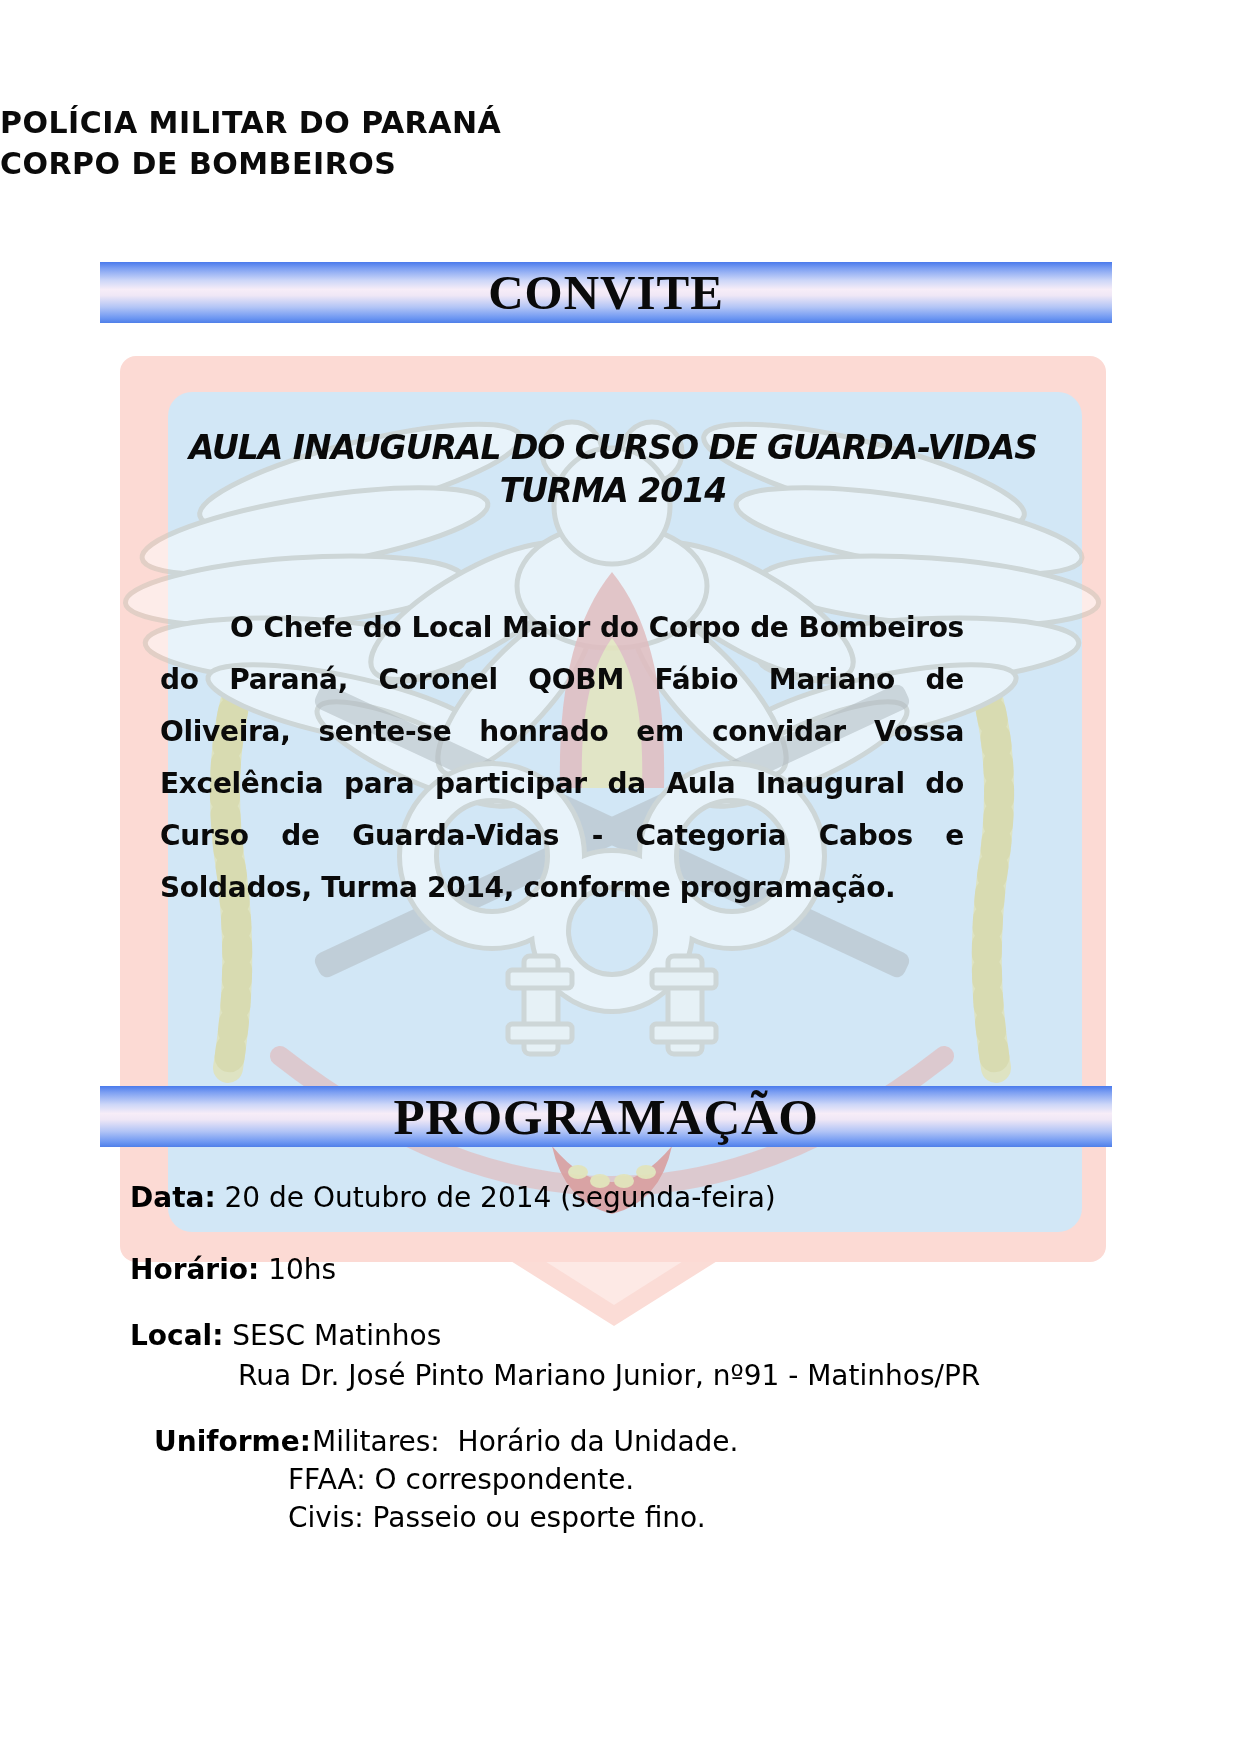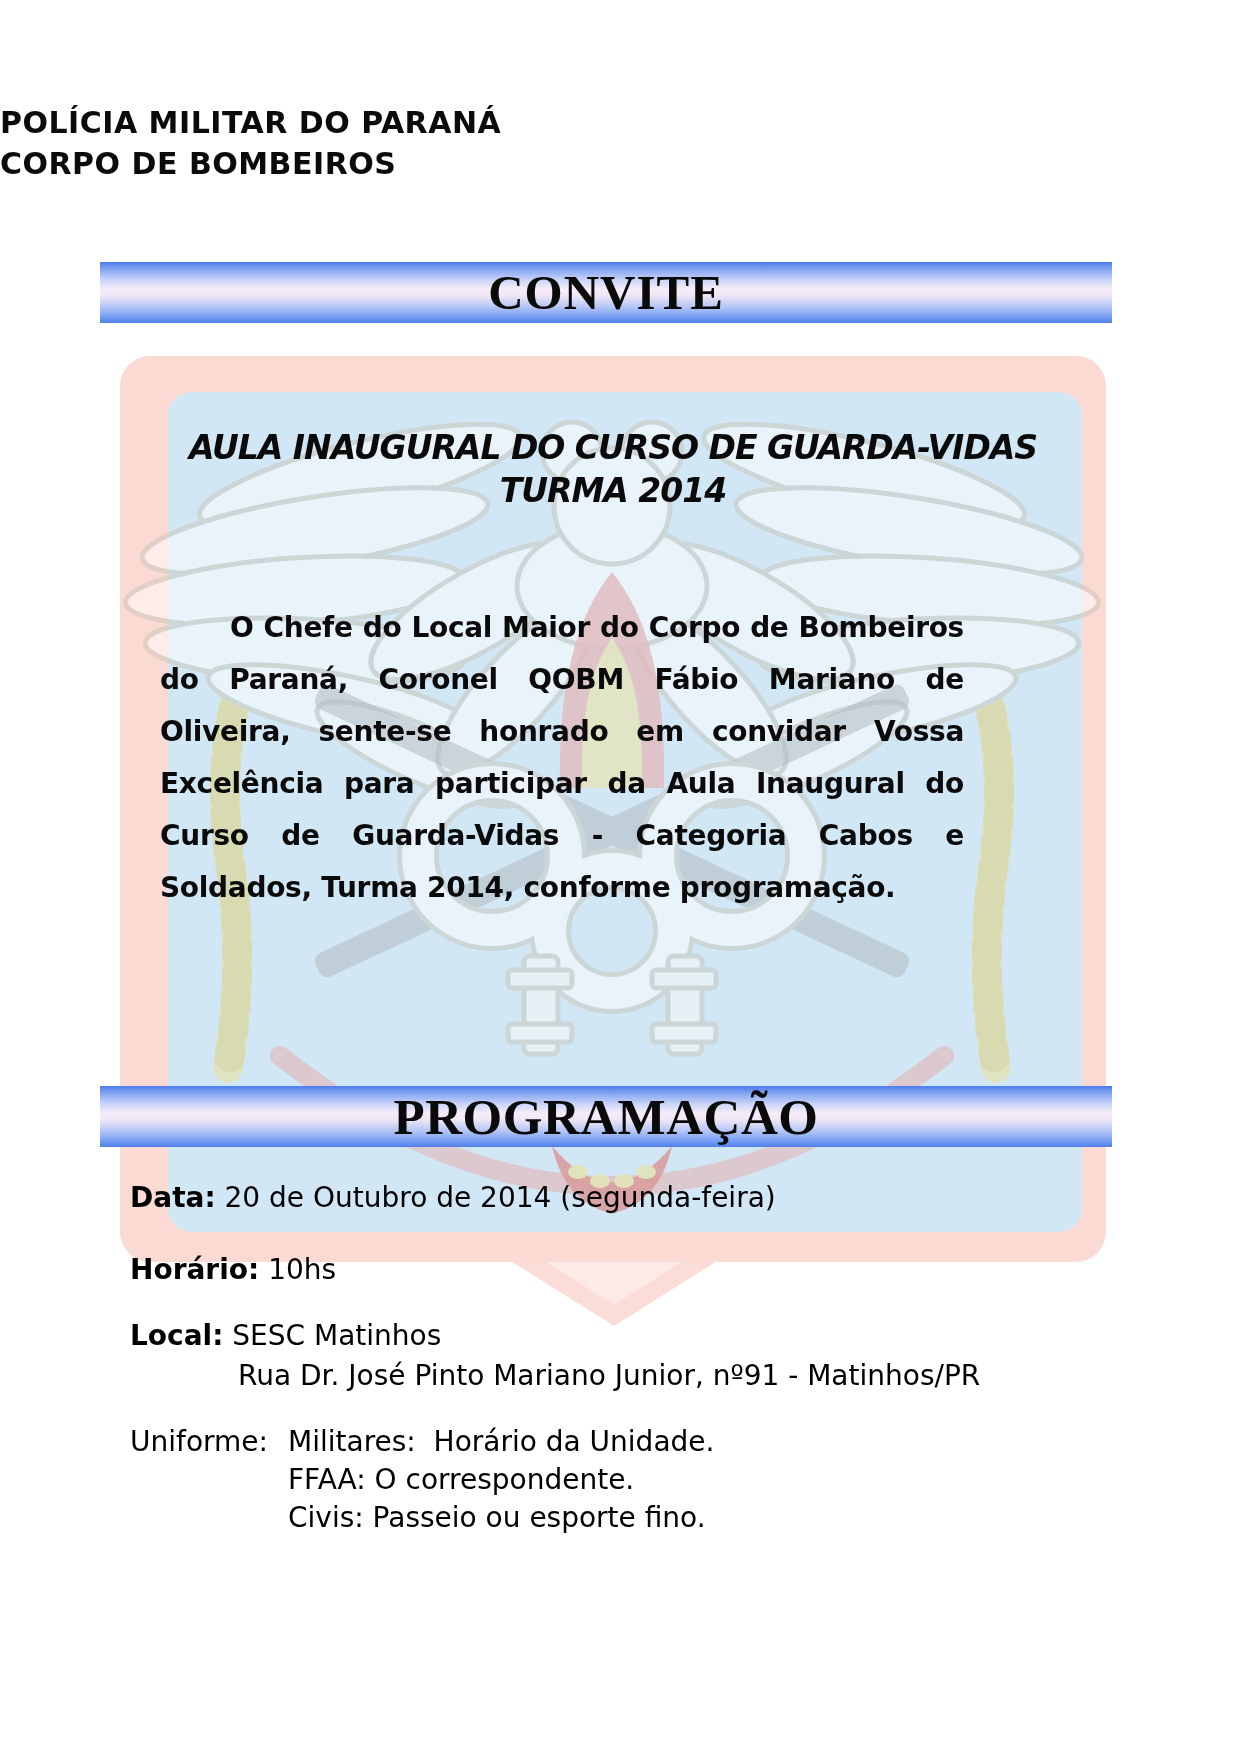--- a/index.html
+++ b/index.html
@@ -22,21 +22,21 @@
       #efe7f6 55%,#b3c5f6 74%,#6d97f2 92%,#4f7fe9 100%);
     display:flex;align-items:center;justify-content:center;
     font-family:"Liberation Serif","DejaVu Serif",serif;
     font-weight:bold;color:#0a0a0a;z-index:5;
   }
   #convite-banner{top:262px;font-size:49px;letter-spacing:1px;}
   #programacao-banner{top:1086px;font-size:51px;letter-spacing:.5px;}
   
   .panel{
     position:absolute;left:120px;top:356px;width:986px;height:906px;
-    background:#fcdad4;border-radius:30px;z-index:1;
+    background:#fcdad4;border-radius:16px;z-index:1;
   }
   .panel-inner{
     position:absolute;left:48px;right:24px;top:36px;bottom:30px;
     background:#d2e7f6;border-radius:24px;
   }
   .watermark{position:absolute;left:0;top:0;width:986px;height:906px;}
   .panel-title{
     position:absolute;top:70px;left:0;width:100%;z-index:2;
     text-align:center;font-style:italic;font-weight:bold;
     font-size:33px;line-height:43px;letter-spacing:-1px;color:#0a0a0a;
@@ -45,21 +45,21 @@
     position:absolute;left:40px;top:246px;width:804px;z-index:2;
     font-weight:bold;font-size:28px;line-height:52px;letter-spacing:-.3px;
     text-align:justify;text-indent:70px;color:#0a0a0a;
   }
   
   .chevron{position:absolute;left:506px;top:1258px;z-index:0;}
   
   .details{position:absolute;left:0;top:0;width:100%;z-index:6;}
   .row{position:absolute;left:130px;font-size:28px;line-height:36px;white-space:nowrap;}
   .lbl{font-weight:bold;margin-top:27px;}
-  .lbl-col{font-weight:normal;display:inline-block;width:158px;}
+  .lbl-col{font-weight:bold;display:inline-block;width:158px;margin-left:24px;}
   .val{white-space:pre-wrap;}
 </style>
 </head>
 <body>
 
 <div class="page">
 
   <div class="doc-header">
     <div>POLÍCIA MILITAR DO PARANÁ</div>
     <div>CORPO DE BOMBEIROS</div>

